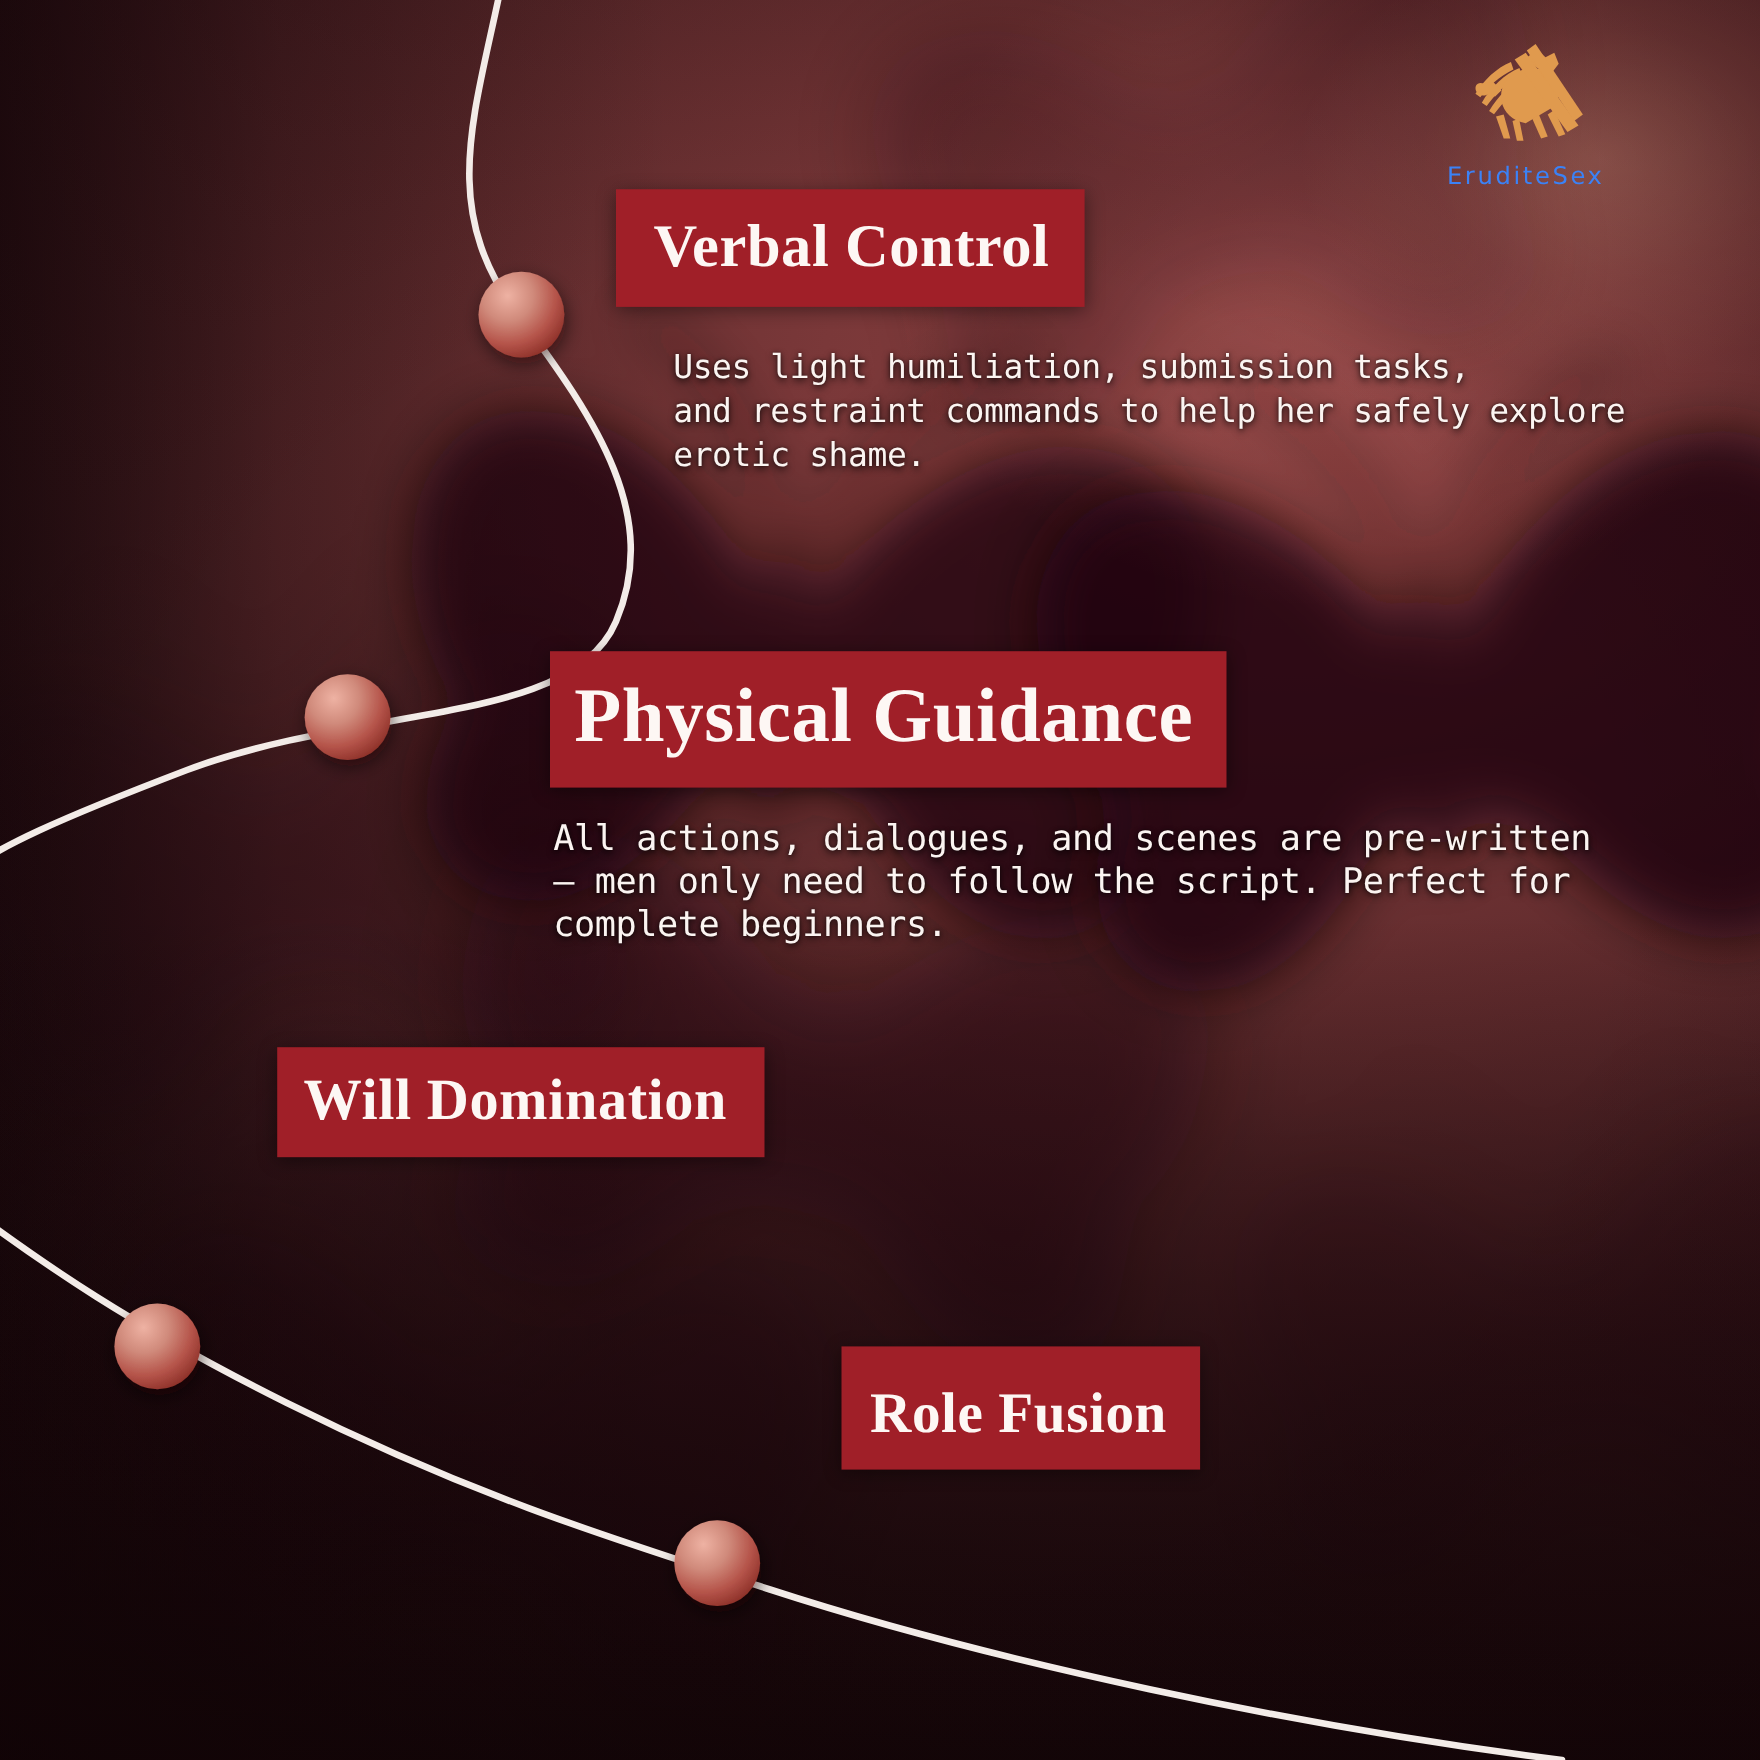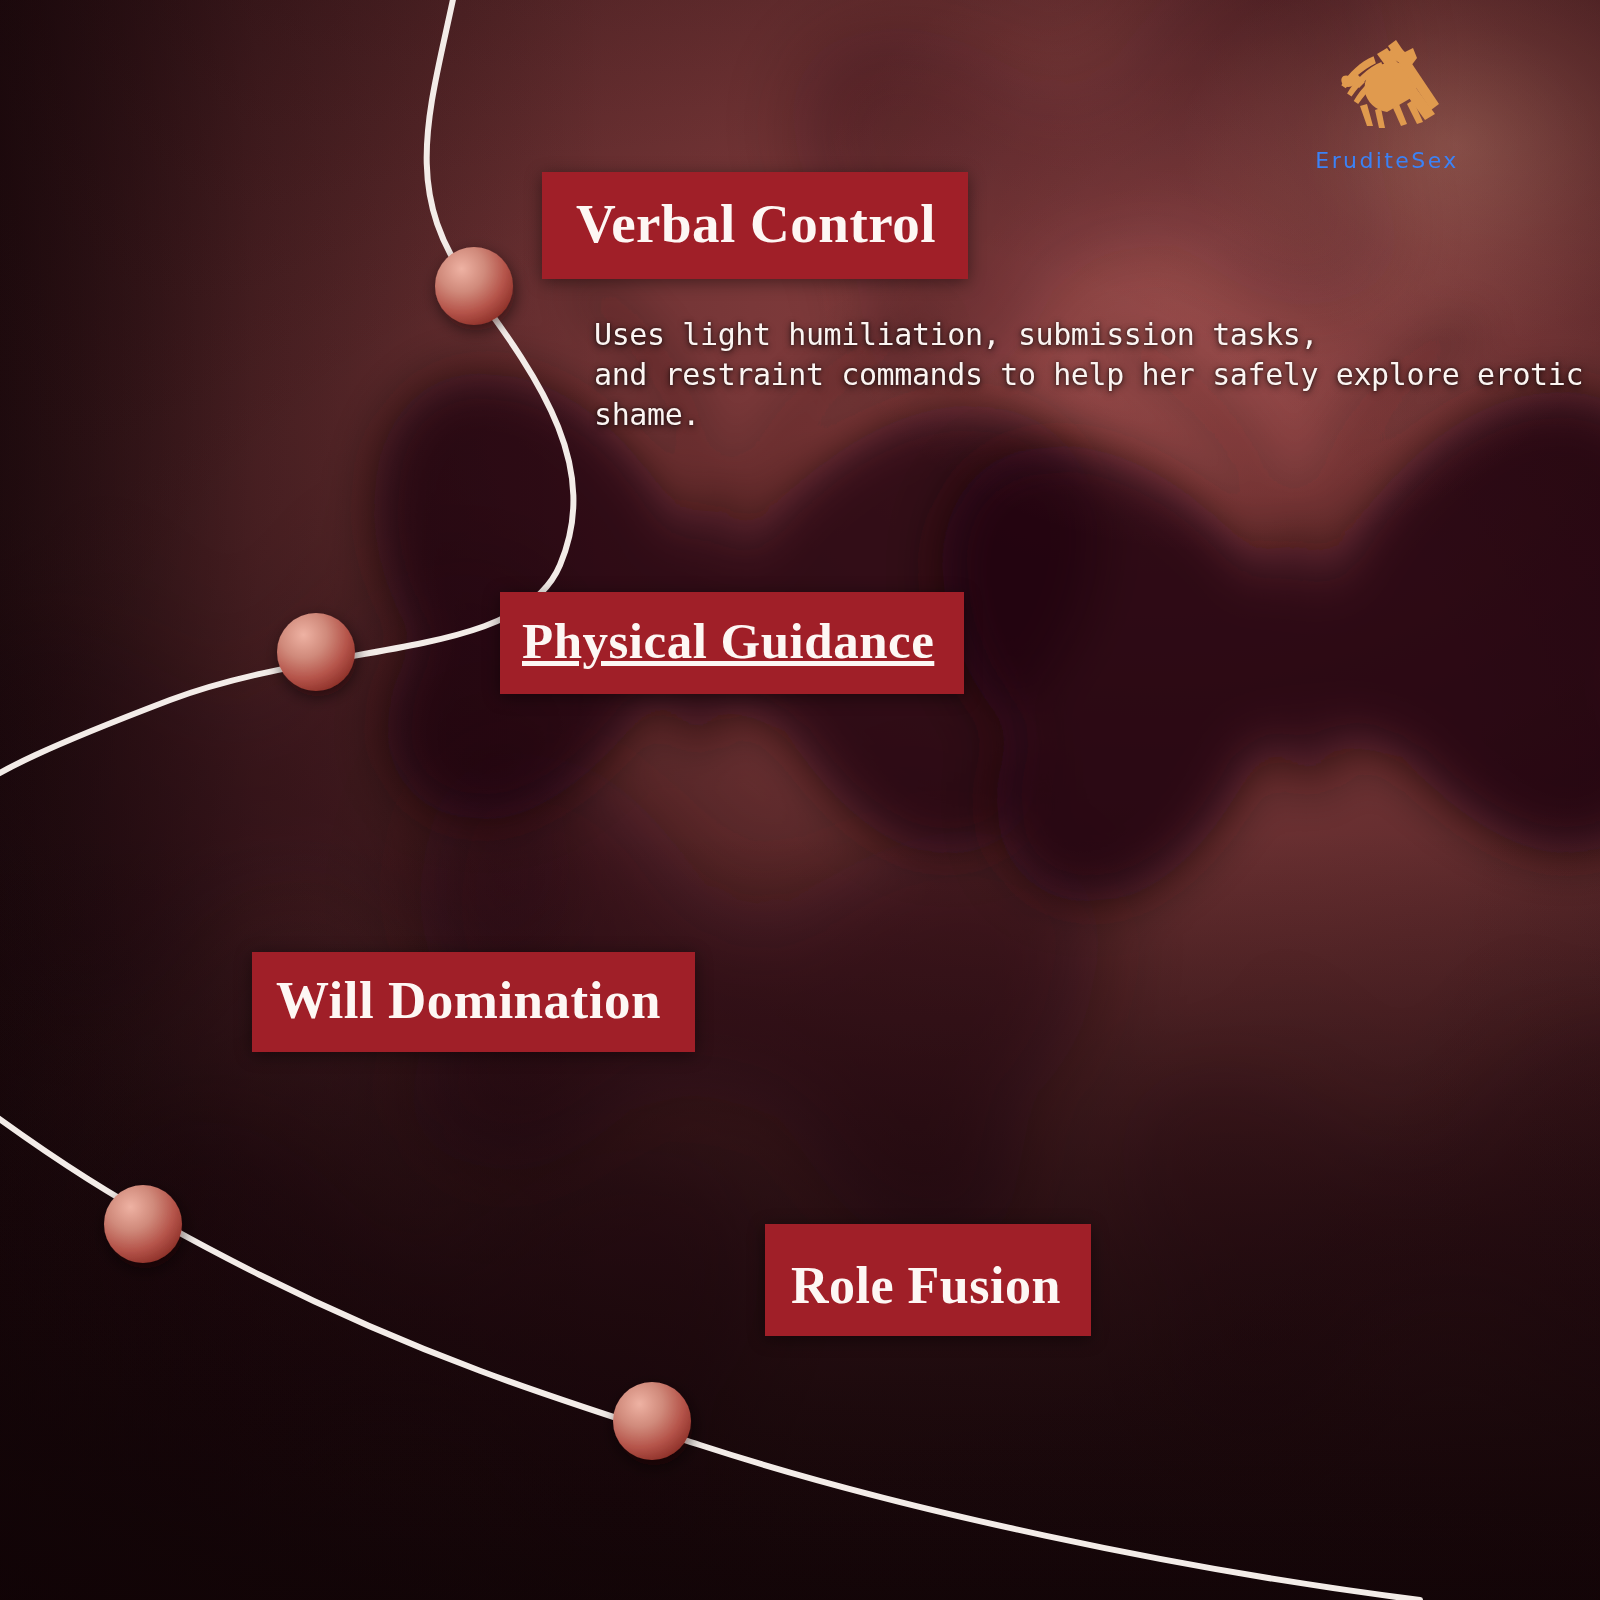--- a/index.html
+++ b/index.html
@@ -70,26 +70,26 @@
   .desc {
     color: #fbf4f1;
     font-family: "DejaVu Sans Mono", "Liberation Mono", monospace;
     font-weight: 500;
     letter-spacing: -0.4px;
     white-space: pre-line;
     text-shadow: 0 2px 7px rgba(0,0,0,0.75), 0 0 3px rgba(0,0,0,0.5);
   }
 
   
-  #card-1 { left: 542px; top: 172px; }
+  #card-1 { left: 560px; top: 172px; }
   #card-1 .banner { font-size: 55px; padding: 20px 32px 24px 34px; }
   #card-1 .desc   { font-size: 30px; line-height: 1.34; margin: 36px 0 0 52px; }
 
   #card-2 { left: 500px; top: 592px; }
-  #card-2 .banner { font-size: 51px; padding: 20px 30px 24px 22px; text-decoration: underline; }
+  #card-2 .banner { font-size: 70px; padding: 20px 30px 24px 22px; }
   #card-2 .desc   { font-size: 32px; line-height: 1.22; margin: 27px 0 0 3px; }
 
   #card-3 { left: 252px; top: 952px; }
   #card-3 .banner { font-size: 53px; padding: 18px 34px 22px 24px; }
   #card-3 .desc   { font-size: 30px; line-height: 1.32; margin: 28px 0 0 6px; }
 
   #card-4 { left: 765px; top: 1224px; }
   #card-4 .banner { font-size: 52px; padding: 32px 30px 21px 26px; }
   #card-4 .desc   { font-size: 30px; line-height: 1.24; margin: 22px 0 0 20px; }
 
@@ -227,20 +227,23 @@
   </div>
 
   <div class="card" id="card-1">
     <div class="banner">Verbal Control</div>
     <div class="desc">Uses light humiliation, submission tasks,
 and restraint commands to help her safely explore erotic shame.</div>
   </div>
 
   <div class="card" id="card-2">
     <div class="banner">Physical Guidance</div>
+    <div class="desc">All actions, dialogues, and scenes are pre-written
+— men only need to follow the script. Perfect for
+complete beginners.</div>
   </div>
 
   <div class="card" id="card-3">
     <div class="banner">Will Domination</div>
   </div>
 
   <div class="card" id="card-4">
     <div class="banner">Role Fusion</div>
   </div>
 

